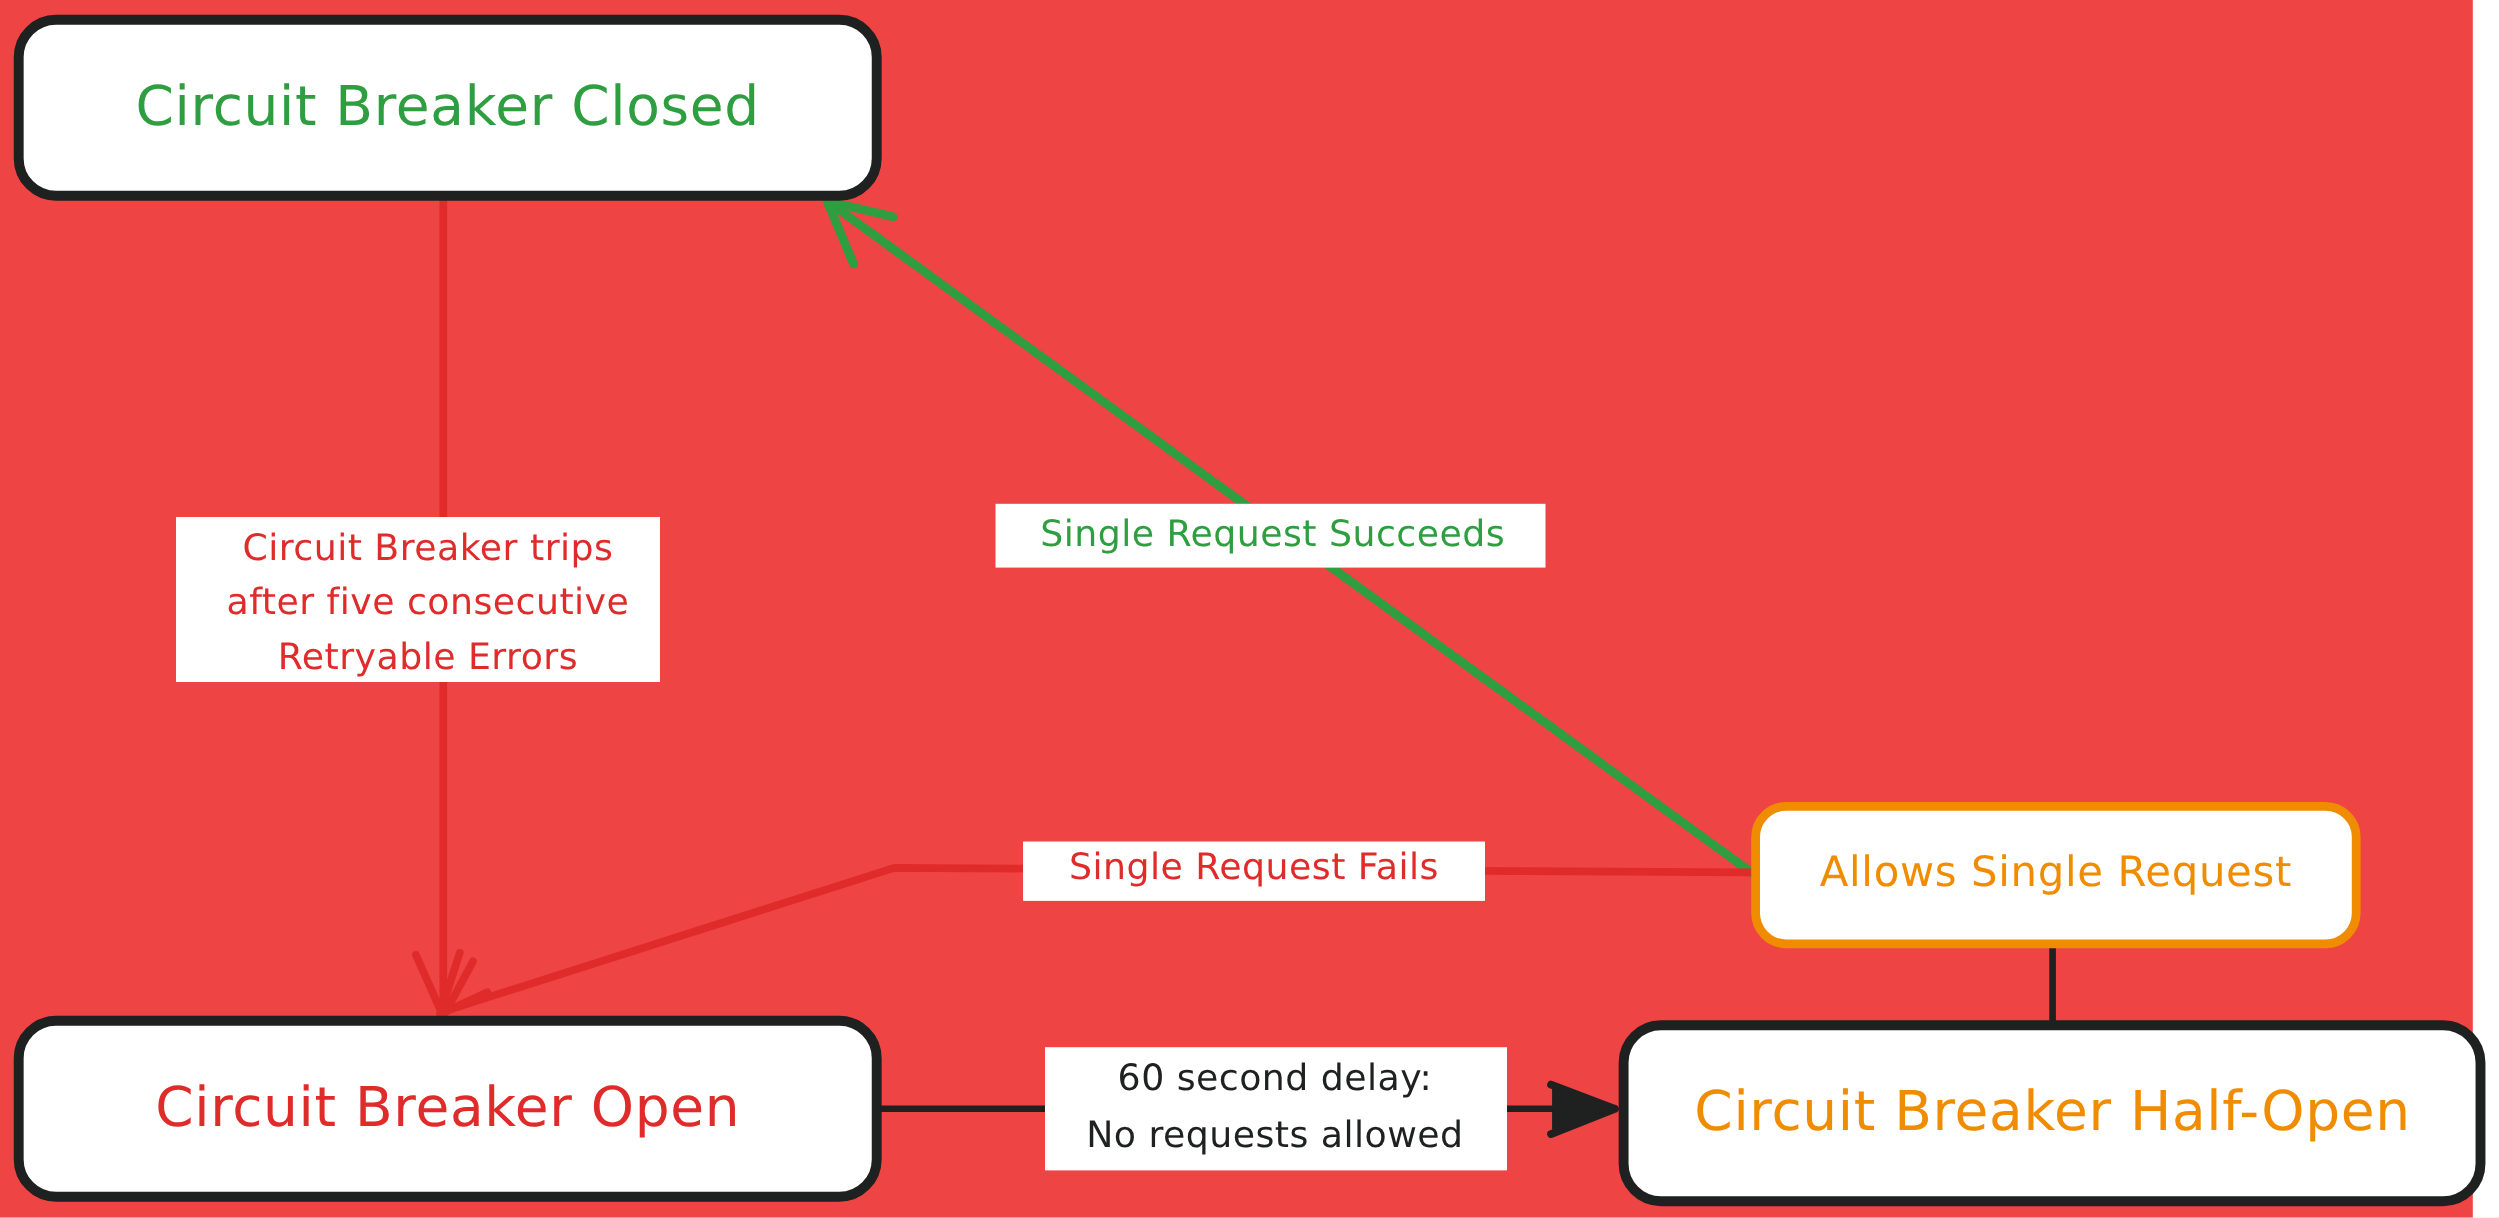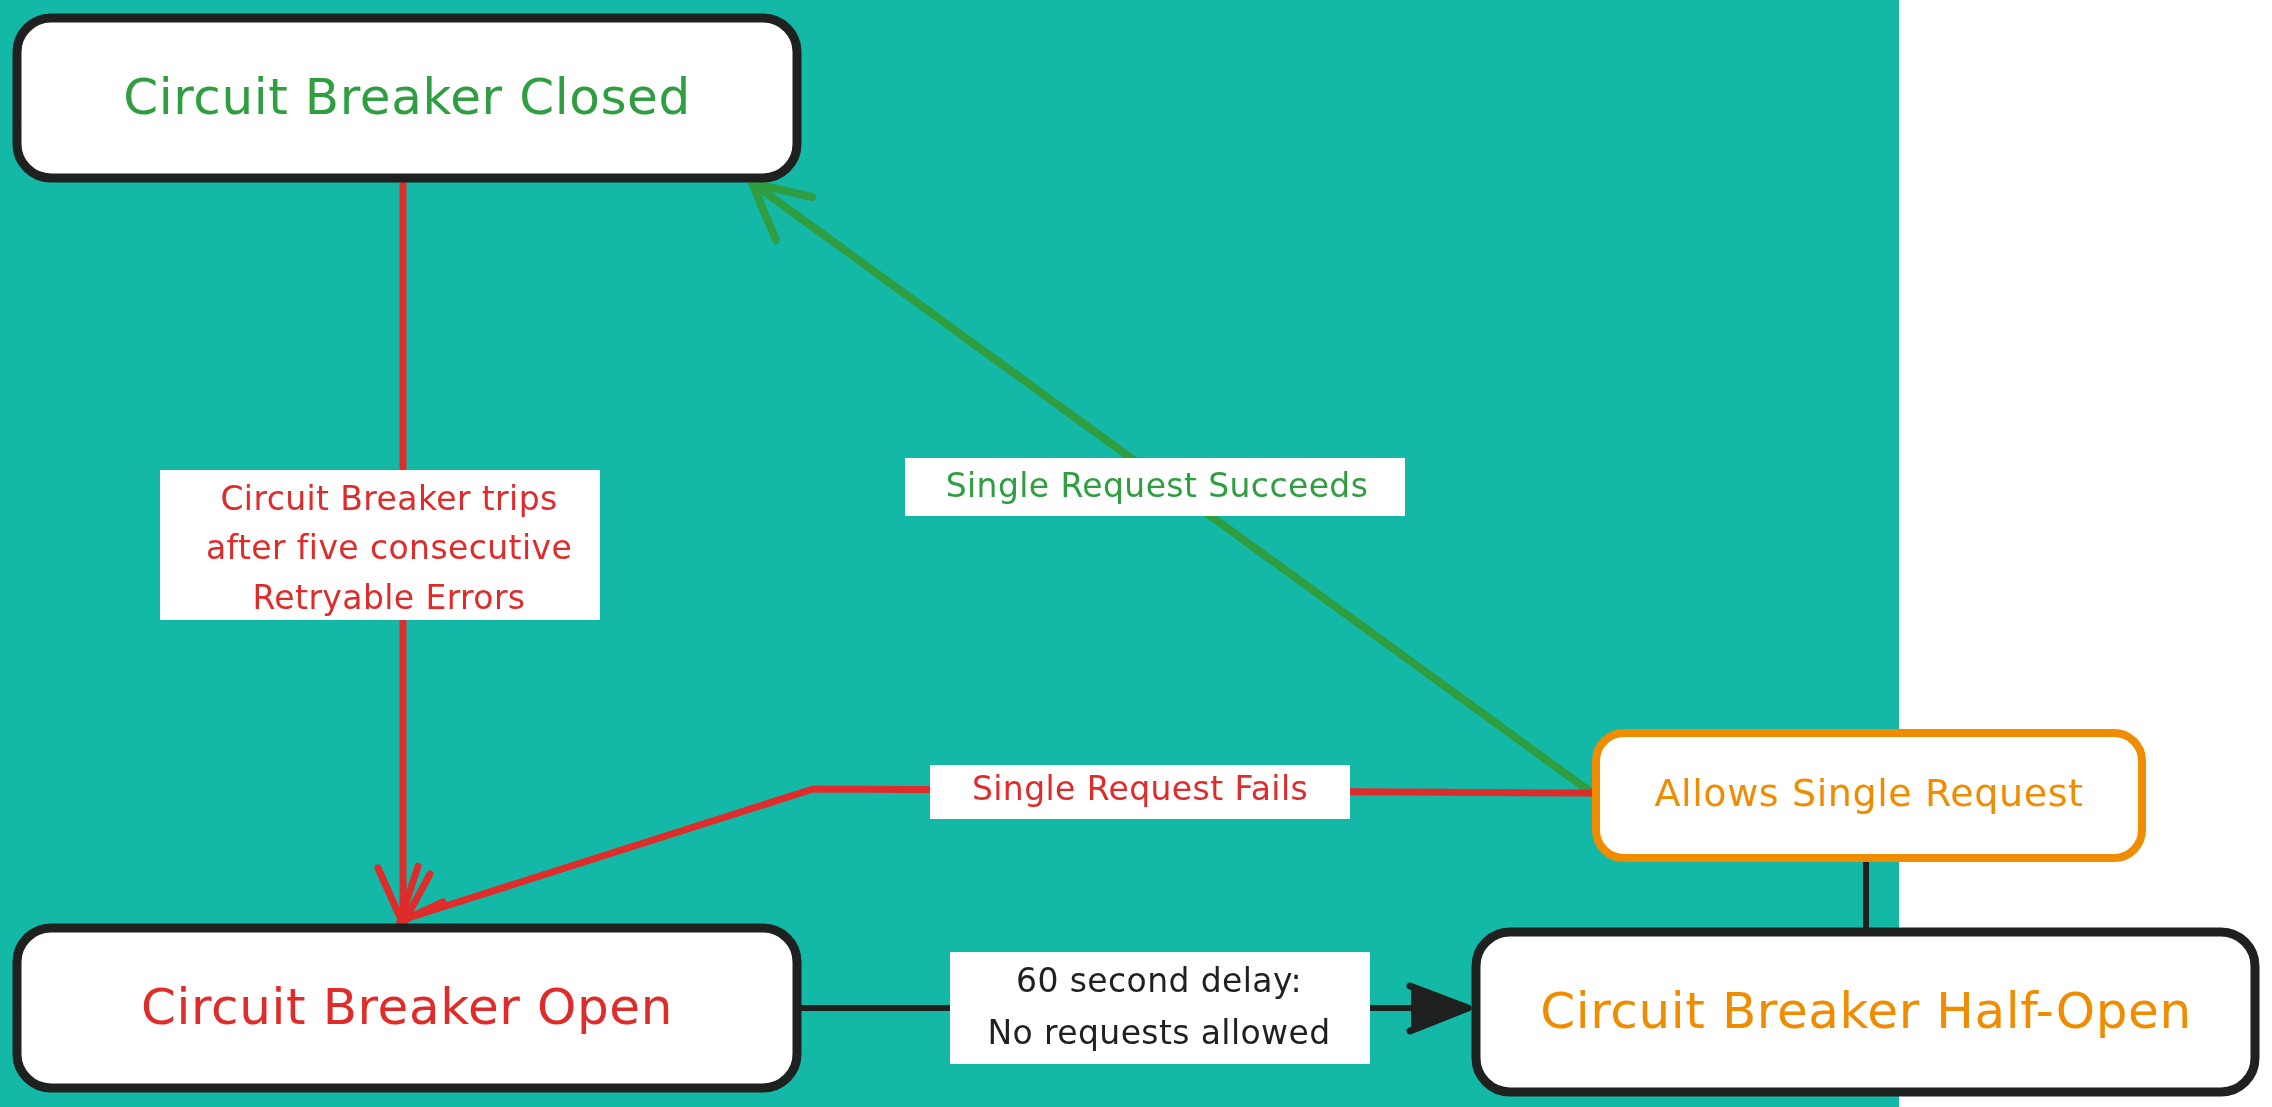--- a/index.html
+++ b/index.html
@@ -9,23 +9,23 @@
     background: #ffffff;
   }
   body {
     width: 2272px;
     height: 1107px;
     overflow: hidden;
     font-family: "DejaVu Sans", sans-serif;
   }
   #diagram-root {
     position: relative;
-    width: 1899px;
+    width: 2248px;
     height: 1107px;
-    background: #14b8a6;
+    background: #ef4444;
   }
   svg.canvas {
     display: block;
     width: 2272px;
     height: 1107px;
   }
   .node-rect {
     fill: #ffffff;
     stroke-linejoin: round;
     stroke-linecap: round;

